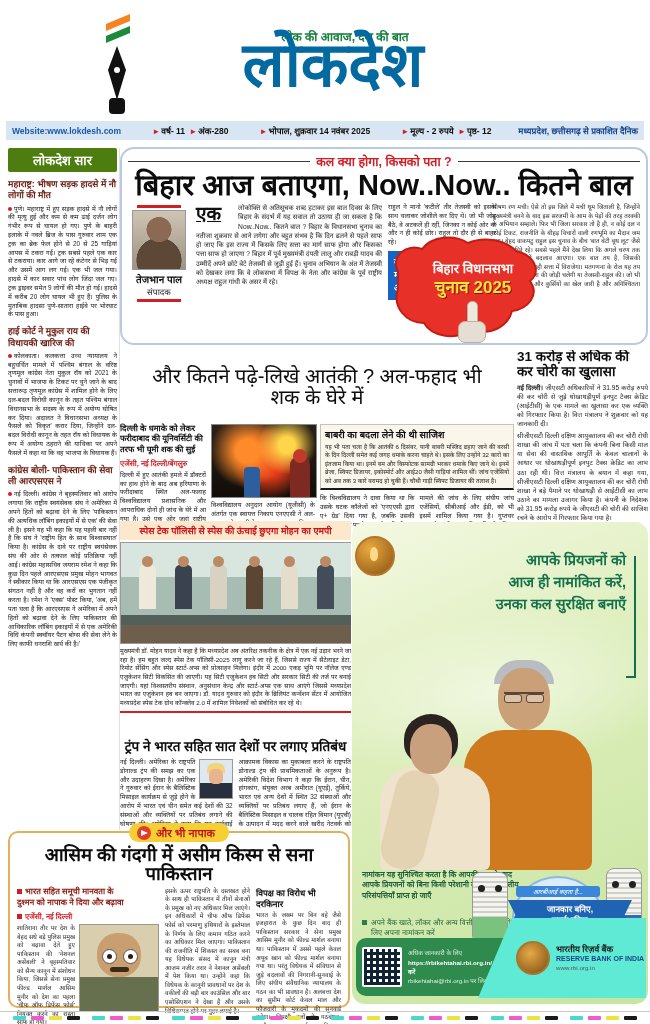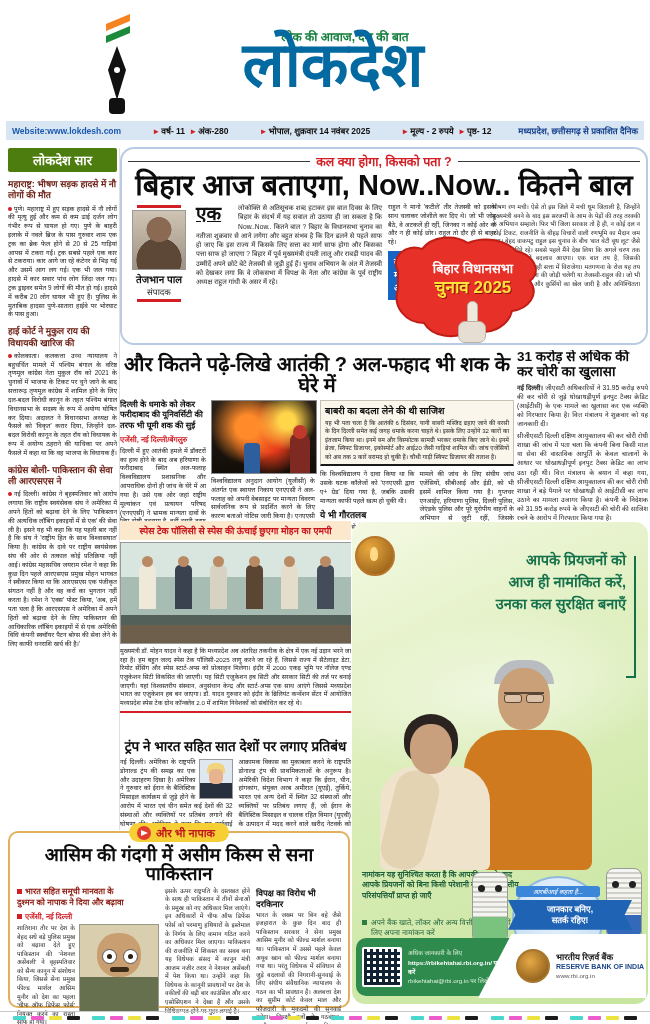--- a/index.html
+++ b/index.html
@@ -55,21 +55,21 @@
   .mapwrap svg{position:absolute;left:0;top:0;}
   .map-l1{position:absolute;left:34px;top:28px;width:110px;text-align:center;color:#fff;
           font-weight:bold;font-size:13px;}
   .map-l2{position:absolute;left:34px;top:44px;width:110px;text-align:center;color:#ffe23c;
           font-weight:bold;font-size:17px;text-shadow:1px 1px 0 #8d0f0a;}
   .hand{position:absolute;left:72px;top:70px;width:30px;height:42px;}
   .finger{position:absolute;left:11px;top:0;width:9px;height:26px;background:#efe8dd;border:1px solid #b9b0a2;border-radius:5px;}
   .fist{position:absolute;left:2px;top:20px;width:26px;height:20px;background:#e6ded2;border:1px solid #b9b0a2;border-radius:7px;}
   
   .terror{position:absolute;left:120px;top:350px;width:394px;height:180px;overflow:hidden;}
-  .terror-hl{margin:4px;text-align:center;font-size:20px;font-weight:bold;line-height:1.05;color:#0c0c0c;}
+  .terror-hl{margin:16px;text-align:center;font-size:20px;font-weight:normal;line-height:1.05;color:#0c0c0c;}
   .terror-cols{display:flex;gap:5px;margin-top:4px;}
   .t-colA{width:86px;flex:none;}
   .t-subhead{font-size:8.2px;font-weight:bold;line-height:1.25;color:#111;}
   .byline{color:#d21f26;font-weight:bold;font-size:7.5px;margin:3px 0;}
   .t-colB{width:104px;flex:none;}
   .firephoto{width:104px;height:72px;position:relative;border:1px solid #888;
     background:radial-gradient(circle at 72% 28%,#ffd54a 0 9%,transparent 32%),
                radial-gradient(circle at 34% 36%,#ff8a2a 0 14%,transparent 45%),
                radial-gradient(circle at 55% 52%,#e53a1a 0 20%,transparent 55%),
                linear-gradient(#2a2118,#120d08);}
@@ -180,21 +180,21 @@
      font-weight:bold;font-size:8.4px;text-align:center;line-height:1.3;padding:4px 12px;
      clip-path:polygon(0 0,100% 0,94% 50%,100% 100%,0 100%,6% 50%);}
   .ad-band{position:absolute;left:4px;right:4px;bottom:8px;height:58px;background:#2f8a4e;border-radius:10px;
      display:flex;align-items:center;padding:5px 6px;box-sizing:border-box;}
   .qr{flex:none;width:36px;height:36px;background:#fff;border-radius:2px;padding:2px;}
   .qr i{display:block;width:100%;height:100%;
      background:repeating-linear-gradient(0deg,#123 0 3px,transparent 3px 6px),
                 repeating-linear-gradient(90deg,#123 0 3px,#fff 3px 6px);}
   .ad-links{margin-left:6px;font-size:6.2px;color:#dff2dc;line-height:1.5;width:110px;}
   .ad-links .lk{color:#ffffff;font-weight:bold;}
-  .wedge{position:absolute;right:-2px;bottom:-2px;width:168px;height:64px;background:#ffffff;
+  .wedge{position:absolute;right:-2px;bottom:-2px;width:168px;height:80px;background:#5eead4;
      clip-path:polygon(20% 0,100% 0,100% 100%,0 100%);display:flex;align-items:center;
      padding-left:38px;box-sizing:border-box;gap:6px;}
   .rbiseal{flex:none;width:30px;height:30px;border-radius:50%;
      background:radial-gradient(circle at 40% 35%,#e6a945,#7a4d12);border:2px solid #a8762c;}
   .rbitxt{line-height:1.25;}
   .rbi-hi{font-size:8.6px;font-weight:bold;color:#1c1c1c;}
   .rbi-en{font-size:7px;font-weight:bold;color:#1c4587;}
   .rbi-url{font-size:6.2px;color:#555;}
   
   .cutline{position:absolute;left:0;right:0;top:1011px;border-top:1.5px solid #c9c9c9;}

